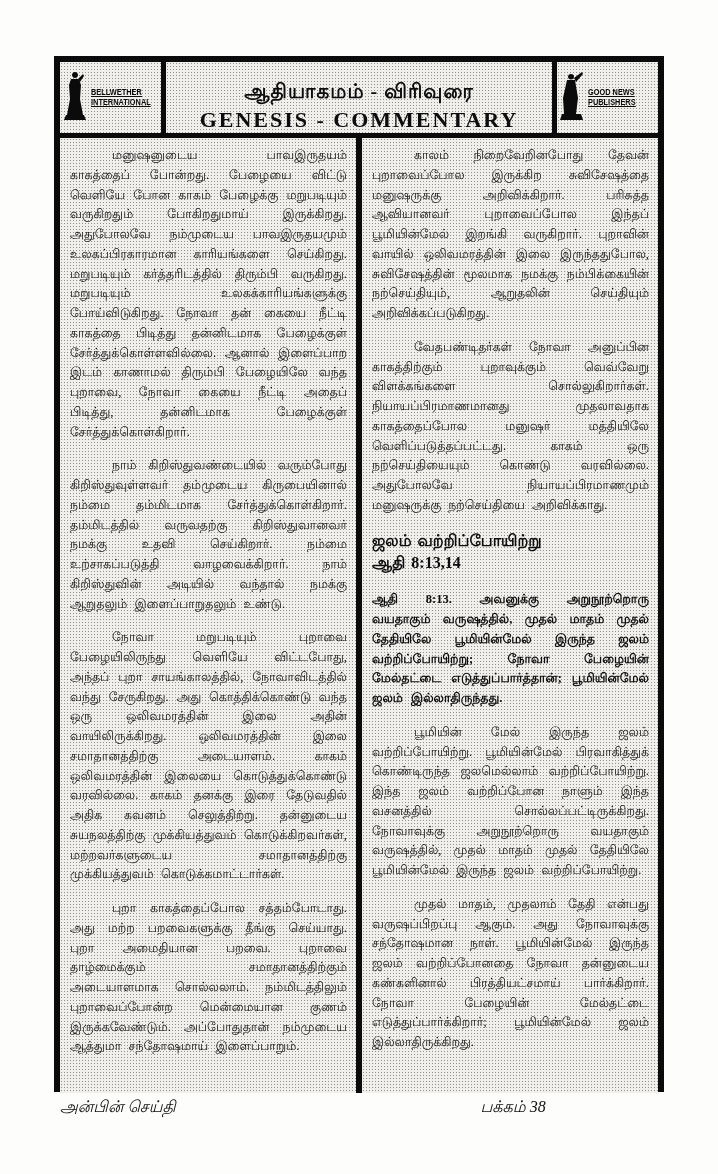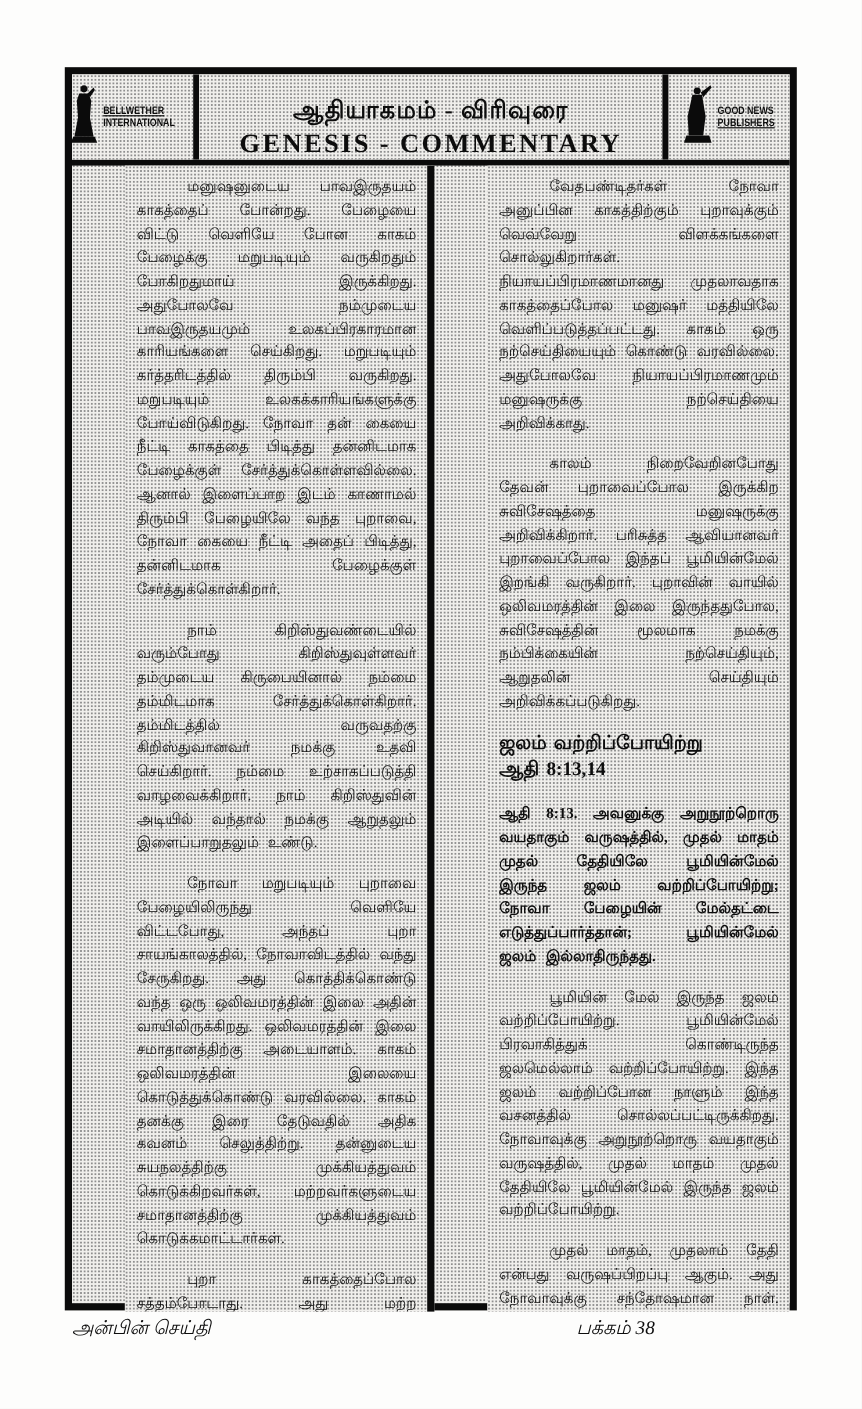--- a/index.html
+++ b/index.html
@@ -21,22 +21,23 @@
     border:6px solid #0b0b0b;
     box-sizing:border-box;
     background-color:#f0efec;
   }
   
   .header{
     display:flex;height:76px;border-bottom:5px solid #0b0b0b;box-sizing:border-box;
   }
   .logo-cell{
     width:106px;flex:0 0 106px;box-sizing:border-box;
-    display:flex;align-items:center;justify-content:flex-end;gap:3px;
+    display:flex;align-items:center;justify-content:flex-start;gap:3px;
     padding:4px 2px;
+    text-decoration:underline;
   }
   .logo-cell.left{border-right:5px solid #0b0b0b;}
   .logo-cell.right{border-left:5px solid #0b0b0b;}
   .logo-text{display:flex;flex-direction:column;line-height:1.05;}
   .logo-text span{
     font-family:"Liberation Sans","DejaVu Sans",sans-serif;
     font-weight:bold;font-size:9px;letter-spacing:0px;
     transform:scaleX(0.82);transform-origin:left;
     white-space:nowrap;
   }
@@ -55,21 +56,20 @@
   
   .body-area{
     display:flex;height:955px;box-sizing:border-box;
   }
   .col{
     flex:1;box-sizing:border-box;
     padding:8px 9px 6px 10px;
     font-size:12.5px;line-height:1.58;
     text-align:justify;
     overflow:hidden;
-    margin-left:44px;
   }
   .col.left{border-right:6px solid #0b0b0b;}
   p.para{margin:0 0 14px 0;text-indent:42px;word-spacing:4px;}
   p.verse{margin:0 0 14px 0;text-indent:0;font-weight:bold;word-spacing:5px;}
   .section-heading{
     font-weight:bold;font-size:16px;line-height:1.4;
     margin:6px 0 16px 0;text-align:left;word-spacing:2px;
   }
   .section-heading .l2{display:block;}
   
@@ -124,22 +124,22 @@
   </div>
 
   <div class="body-area">
     <div class="col left dots">
       <p class="para">மனுஷனுடைய பாவஇருதயம் காகத்தைப் போன்றது. பேழையை விட்டு வெளியே போன காகம் பேழைக்கு மறுபடியும் வருகிறதும் போகிறதுமாய் இருக்கிறது. அதுபோலவே நம்முடைய பாவஇருதயமும் உலகப்பிரகாரமான காரியங்களை செய்கிறது. மறுபடியும் கர்த்தரிடத்தில் திரும்பி வருகிறது. மறுபடியும் உலகக்காரியங்களுக்கு போய்விடுகிறது. நோவா தன் கையை நீட்டி காகத்தை பிடித்து தன்னிடமாக பேழைக்குள் சேர்த்துக்கொள்ளவில்லை. ஆனால் இளைப்பாற இடம் காணாமல் திரும்பி பேழையிலே வந்த புறாவை, நோவா கையை நீட்டி அதைப் பிடித்து, தன்னிடமாக பேழைக்குள் சேர்த்துக்கொள்கிறார்.</p>
       <p class="para">நாம் கிறிஸ்துவண்டையில் வரும்போது கிறிஸ்துவுள்ளவர் தம்முடைய கிருபையினால் நம்மை தம்மிடமாக சேர்த்துக்கொள்கிறார். தம்மிடத்தில் வருவதற்கு கிறிஸ்துவானவர் நமக்கு உதவி செய்கிறார். நம்மை உற்சாகப்படுத்தி வாழவைக்கிறார். நாம் கிறிஸ்துவின் அடியில் வந்தால் நமக்கு ஆறுதலும் இளைப்பாறுதலும் உண்டு.</p>
       <p class="para">நோவா மறுபடியும் புறாவை பேழையிலிருந்து வெளியே விட்டபோது, அந்தப் புறா சாயங்காலத்தில், நோவாவிடத்தில் வந்து சேருகிறது. அது கொத்திக்கொண்டு வந்த ஒரு ஒலிவமரத்தின் இலை அதின் வாயிலிருக்கிறது. ஒலிவமரத்தின் இலை சமாதானத்திற்கு அடையாளம். காகம் ஒலிவமரத்தின் இலையை கொடுத்துக்கொண்டு வரவில்லை. காகம் தனக்கு இரை தேடுவதில் அதிக கவனம் செலுத்திற்று. தன்னுடைய சுயநலத்திற்கு முக்கியத்துவம் கொடுக்கிறவர்கள், மற்றவர்களுடைய சமாதானத்திற்கு முக்கியத்துவம் கொடுக்கமாட்டார்கள்.</p>
       <p class="para">புறா காகத்தைப்போல சத்தம்போடாது. அது மற்ற பறவைகளுக்கு தீங்கு செய்யாது. புறா அமைதியான பறவை. புறாவை தாழ்மைக்கும் சமாதானத்திற்கும் அடையாளமாக சொல்லலாம். நம்மிடத்திலும் புறாவைப்போன்ற மென்மையான குணம் இருக்கவேண்டும். அப்போதுதான் நம்முடைய ஆத்துமா சந்தோஷமாய் இளைப்பாறும்.</p>
     </div>
     <div class="col right dots">
+      <p class="para">காலம் நிறைவேறினபோது தேவன் புறாவைப்போல இருக்கிற சுவிசேஷத்தை மனுஷருக்கு அறிவிக்கிறார். பரிசுத்த ஆவியானவர் புறாவைப்போல இந்தப் பூமியின்மேல் இறங்கி வருகிறார். புறாவின் வாயில் ஒலிவமரத்தின் இலை இருந்ததுபோல, சுவிசேஷத்தின் மூலமாக நமக்கு நம்பிக்கையின் நற்செய்தியும், ஆறுதலின் செய்தியும் அறிவிக்கப்படுகிறது.</p>
       <p class="para">வேதபண்டிதர்கள் நோவா அனுப்பின காகத்திற்கும் புறாவுக்கும் வெவ்வேறு விளக்கங்களை சொல்லுகிறார்கள். நியாயப்பிரமாணமானது முதலாவதாக காகத்தைப்போல மனுஷர் மத்தியிலே வெளிப்படுத்தப்பட்டது. காகம் ஒரு நற்செய்தியையும் கொண்டு வரவில்லை. அதுபோலவே நியாயப்பிரமாணமும் மனுஷருக்கு நற்செய்தியை அறிவிக்காது.</p>
-      <p class="para">காலம் நிறைவேறினபோது தேவன் புறாவைப்போல இருக்கிற சுவிசேஷத்தை மனுஷருக்கு அறிவிக்கிறார். பரிசுத்த ஆவியானவர் புறாவைப்போல இந்தப் பூமியின்மேல் இறங்கி வருகிறார். புறாவின் வாயில் ஒலிவமரத்தின் இலை இருந்ததுபோல, சுவிசேஷத்தின் மூலமாக நமக்கு நம்பிக்கையின் நற்செய்தியும், ஆறுதலின் செய்தியும் அறிவிக்கப்படுகிறது.</p>
       <div class="section-heading">
         <span>ஜலம் வற்றிப்போயிற்று</span>
         <span class="l2">ஆதி 8:13,14</span>
       </div>
       <p class="verse">ஆதி 8:13. அவனுக்கு அறுநூற்றொரு வயதாகும் வருஷத்தில், முதல் மாதம் முதல் தேதியிலே பூமியின்மேல் இருந்த ஜலம் வற்றிப்போயிற்று; நோவா பேழையின் மேல்தட்டை எடுத்துப்பார்த்தான்; பூமியின்மேல் ஜலம் இல்லாதிருந்தது.</p>
       <p class="para">பூமியின் மேல் இருந்த ஜலம் வற்றிப்போயிற்று. பூமியின்மேல் பிரவாகித்துக் கொண்டிருந்த ஜலமெல்லாம் வற்றிப்போயிற்று. இந்த ஜலம் வற்றிப்போன நாளும் இந்த வசனத்தில் சொல்லப்பட்டிருக்கிறது. நோவாவுக்கு அறுநூற்றொரு வயதாகும் வருஷத்தில், முதல் மாதம் முதல் தேதியிலே பூமியின்மேல் இருந்த ஜலம் வற்றிப்போயிற்று.</p>
       <p class="para">முதல் மாதம், முதலாம் தேதி என்பது வருஷப்பிறப்பு ஆகும். அது நோவாவுக்கு சந்தோஷமான நாள். பூமியின்மேல் இருந்த ஜலம் வற்றிப்போனதை நோவா தன்னுடைய கண்களினால் பிரத்தியட்சமாய் பார்க்கிறார். நோவா பேழையின் மேல்தட்டை எடுத்துப்பார்க்கிறார்; பூமியின்மேல் ஜலம் இல்லாதிருக்கிறது.</p>
     </div>
   </div>
 

